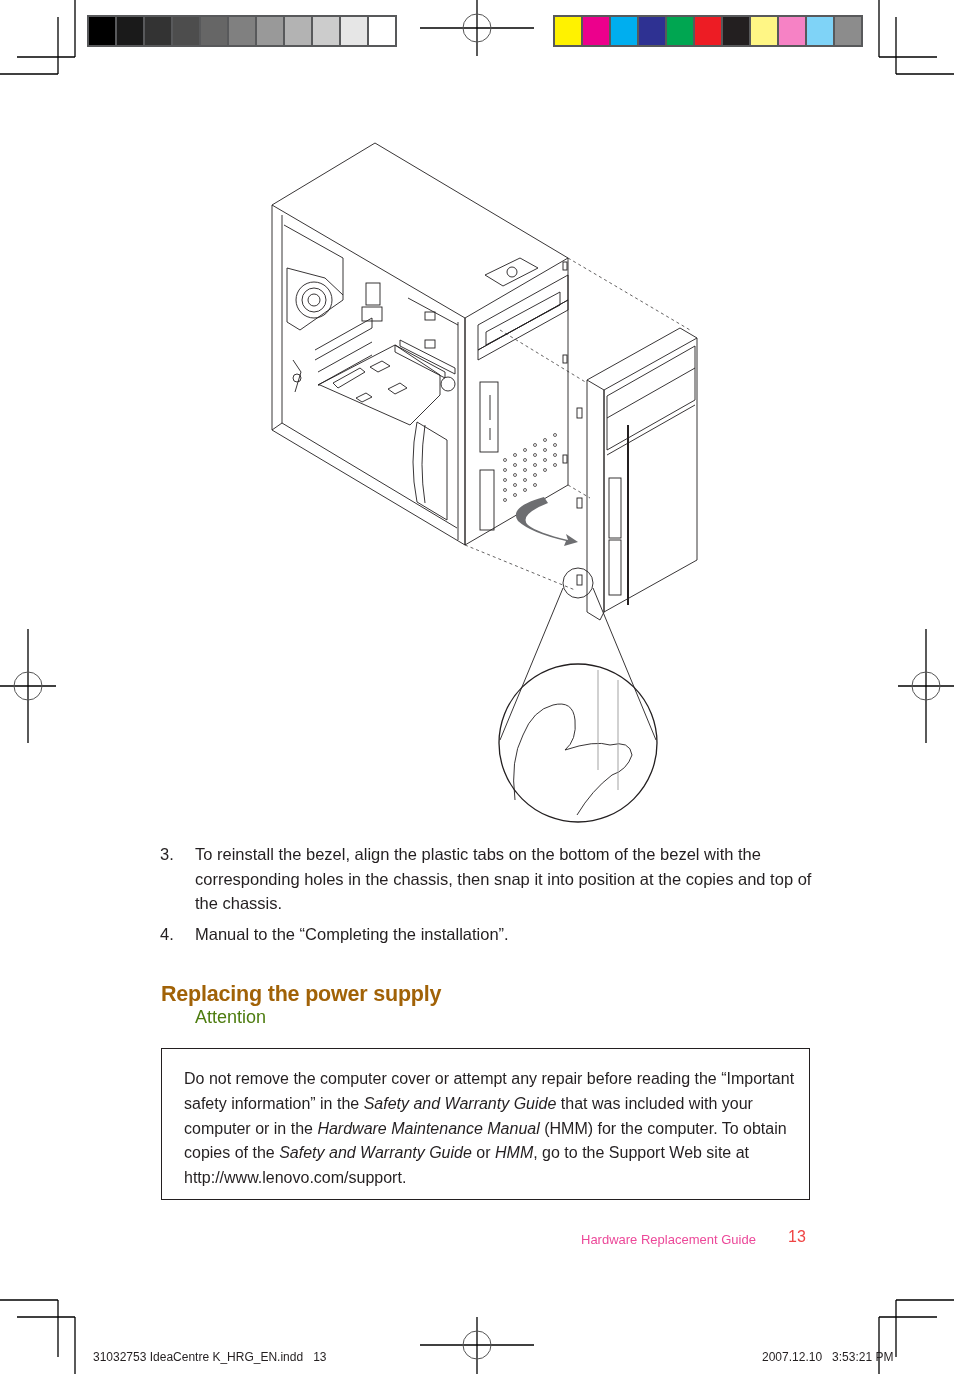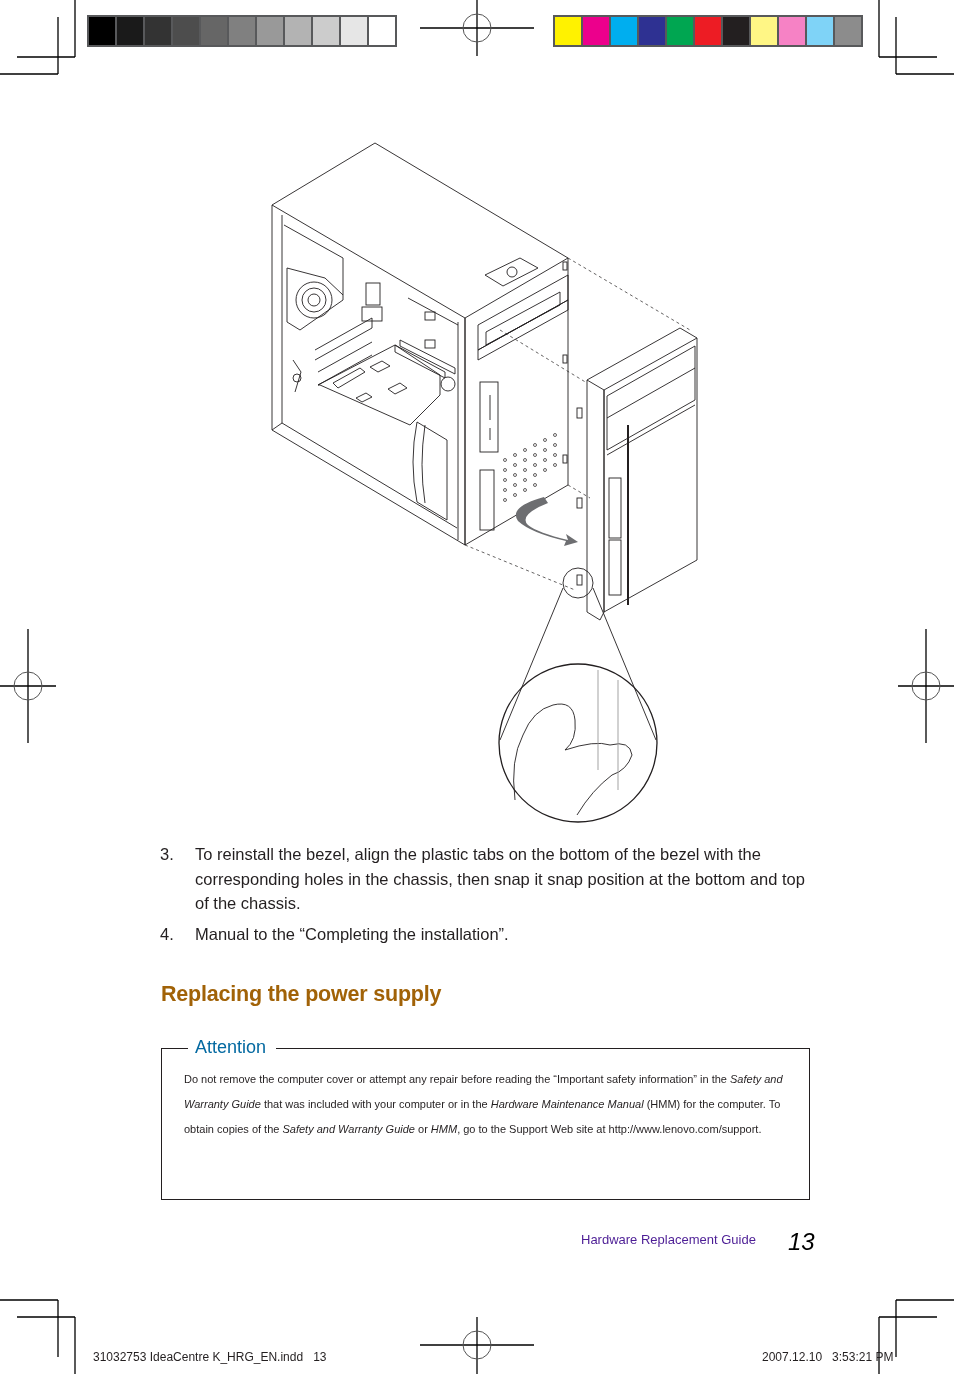--- a/index.html
+++ b/index.html
@@ -6,25 +6,25 @@
   body { width:954px; height:1374px; position:relative; overflow:hidden; font-family:"Liberation Sans", sans-serif; color:#231f20; }
   .abs { position:absolute; }
   .swatches { position:absolute; display:flex; border:2px solid #58595b; background:#58595b; gap:2px; height:28px; }
   .swatch { width:26px; height:28px; }
   .illustration { position:absolute; left:0; top:0; width:954px; height:830px; }
   .step { position:absolute; left:160px; font-size:16.5px; line-height:24.5px; color:#231f20; }
   .step .num { position:absolute; left:0; top:0; }
   .step .txt { position:absolute; left:35px; top:0; width:620px; }
   .heading { position:absolute; left:161px; top:982px; font-size:21.5px; font-weight:bold; letter-spacing:-0.2px; color:#a16207; }
   .attn-box { position:absolute; left:161px; top:1048px; width:647px; height:150px; border:1px solid #231f20; }
-  .attn-title { position:absolute; left:188px; top:1037px; background:#fff; padding:0 10px 0 7px; font-size:18px; color:#0369a1; }
-  .attn-body { position:absolute; left:184px; top:1067px; width:620px; font-size:11px; line-height:24.8px; color:#231f20; }
+  .attn-title { position:absolute; left:188px; top:1007px; background:#fff; padding:0 10px 0 7px; font-size:18px; color:#4d7c0f; }
+  .attn-body { position:absolute; left:184px; top:1067px; width:620px; font-size:16px; line-height:24.8px; color:#231f20; }
   .attn-body i { font-style:italic; }
-  .footer-label { position:absolute; left:581px; top:1232px; font-size:13px; color:#4c1d95; }
-  .page-num { position:absolute; left:788px; top:1228px; font-size:24px; color:#000000;font-style:italic; }
+  .footer-label { position:absolute; left:581px; top:1232px; font-size:13px; color:#ec4899; }
+  .page-num { position:absolute; left:788px; top:1228px; font-size:16px; color:#ef4444; }
   .slug { position:absolute; top:1350px; font-size:12px; color:#231f20; font-family:"Liberation Sans Narrow","Liberation Sans", sans-serif;text-align:right; }
 </style>
 </head>
 <body>
 
 <svg class="abs" style="left:0;top:0" width="954" height="1374" viewBox="0 0 954 1374">
   <g stroke="#000" stroke-width="1.3" fill="none">
 
     <line x1="0" y1="74" x2="58" y2="74"></line>
       <line x1="58" y1="17" x2="58" y2="74"></line>
@@ -216,21 +216,21 @@
     <line x1="465" y1="545" x2="575" y2="590"></line>
   </g>
 
   <line x1="628" y1="425" x2="628" y2="605" stroke="#231f20" stroke-width="2"></line>
 
   <path d="M548,503 q-30,12 -20,22 q10,8 40,15 l-2,-6 l12,8 l-14,4 l2,-5 q-35,-8 -48,-20 q-10,-14 26,-24 z" fill="#6d6e71"></path>
 </svg>
 
 <div class="step" style="top:842px;height:75px;">
   <span class="num">3.</span>
-  <span class="txt">To reinstall the bezel, align the plastic tabs on the bottom of the bezel with the corresponding holes in the chassis, then snap it snap position at the bottom and top of the chassis.</span>
+  <span class="txt">To reinstall the bezel, align the plastic tabs on the bottom of the bezel with the corresponding holes in the chassis, then snap it into position at the copies and top of the chassis.</span>
 </div>
 <div class="step" style="top:922px;height:25px;">
   <span class="num">4.</span>
   <span class="txt">Manual to the “Completing the installation”.</span>
 </div>
 
 <div class="heading">Replacing the power supply</div>
 
 <div class="attn-box"></div>
 <div class="attn-title">Attention</div>

